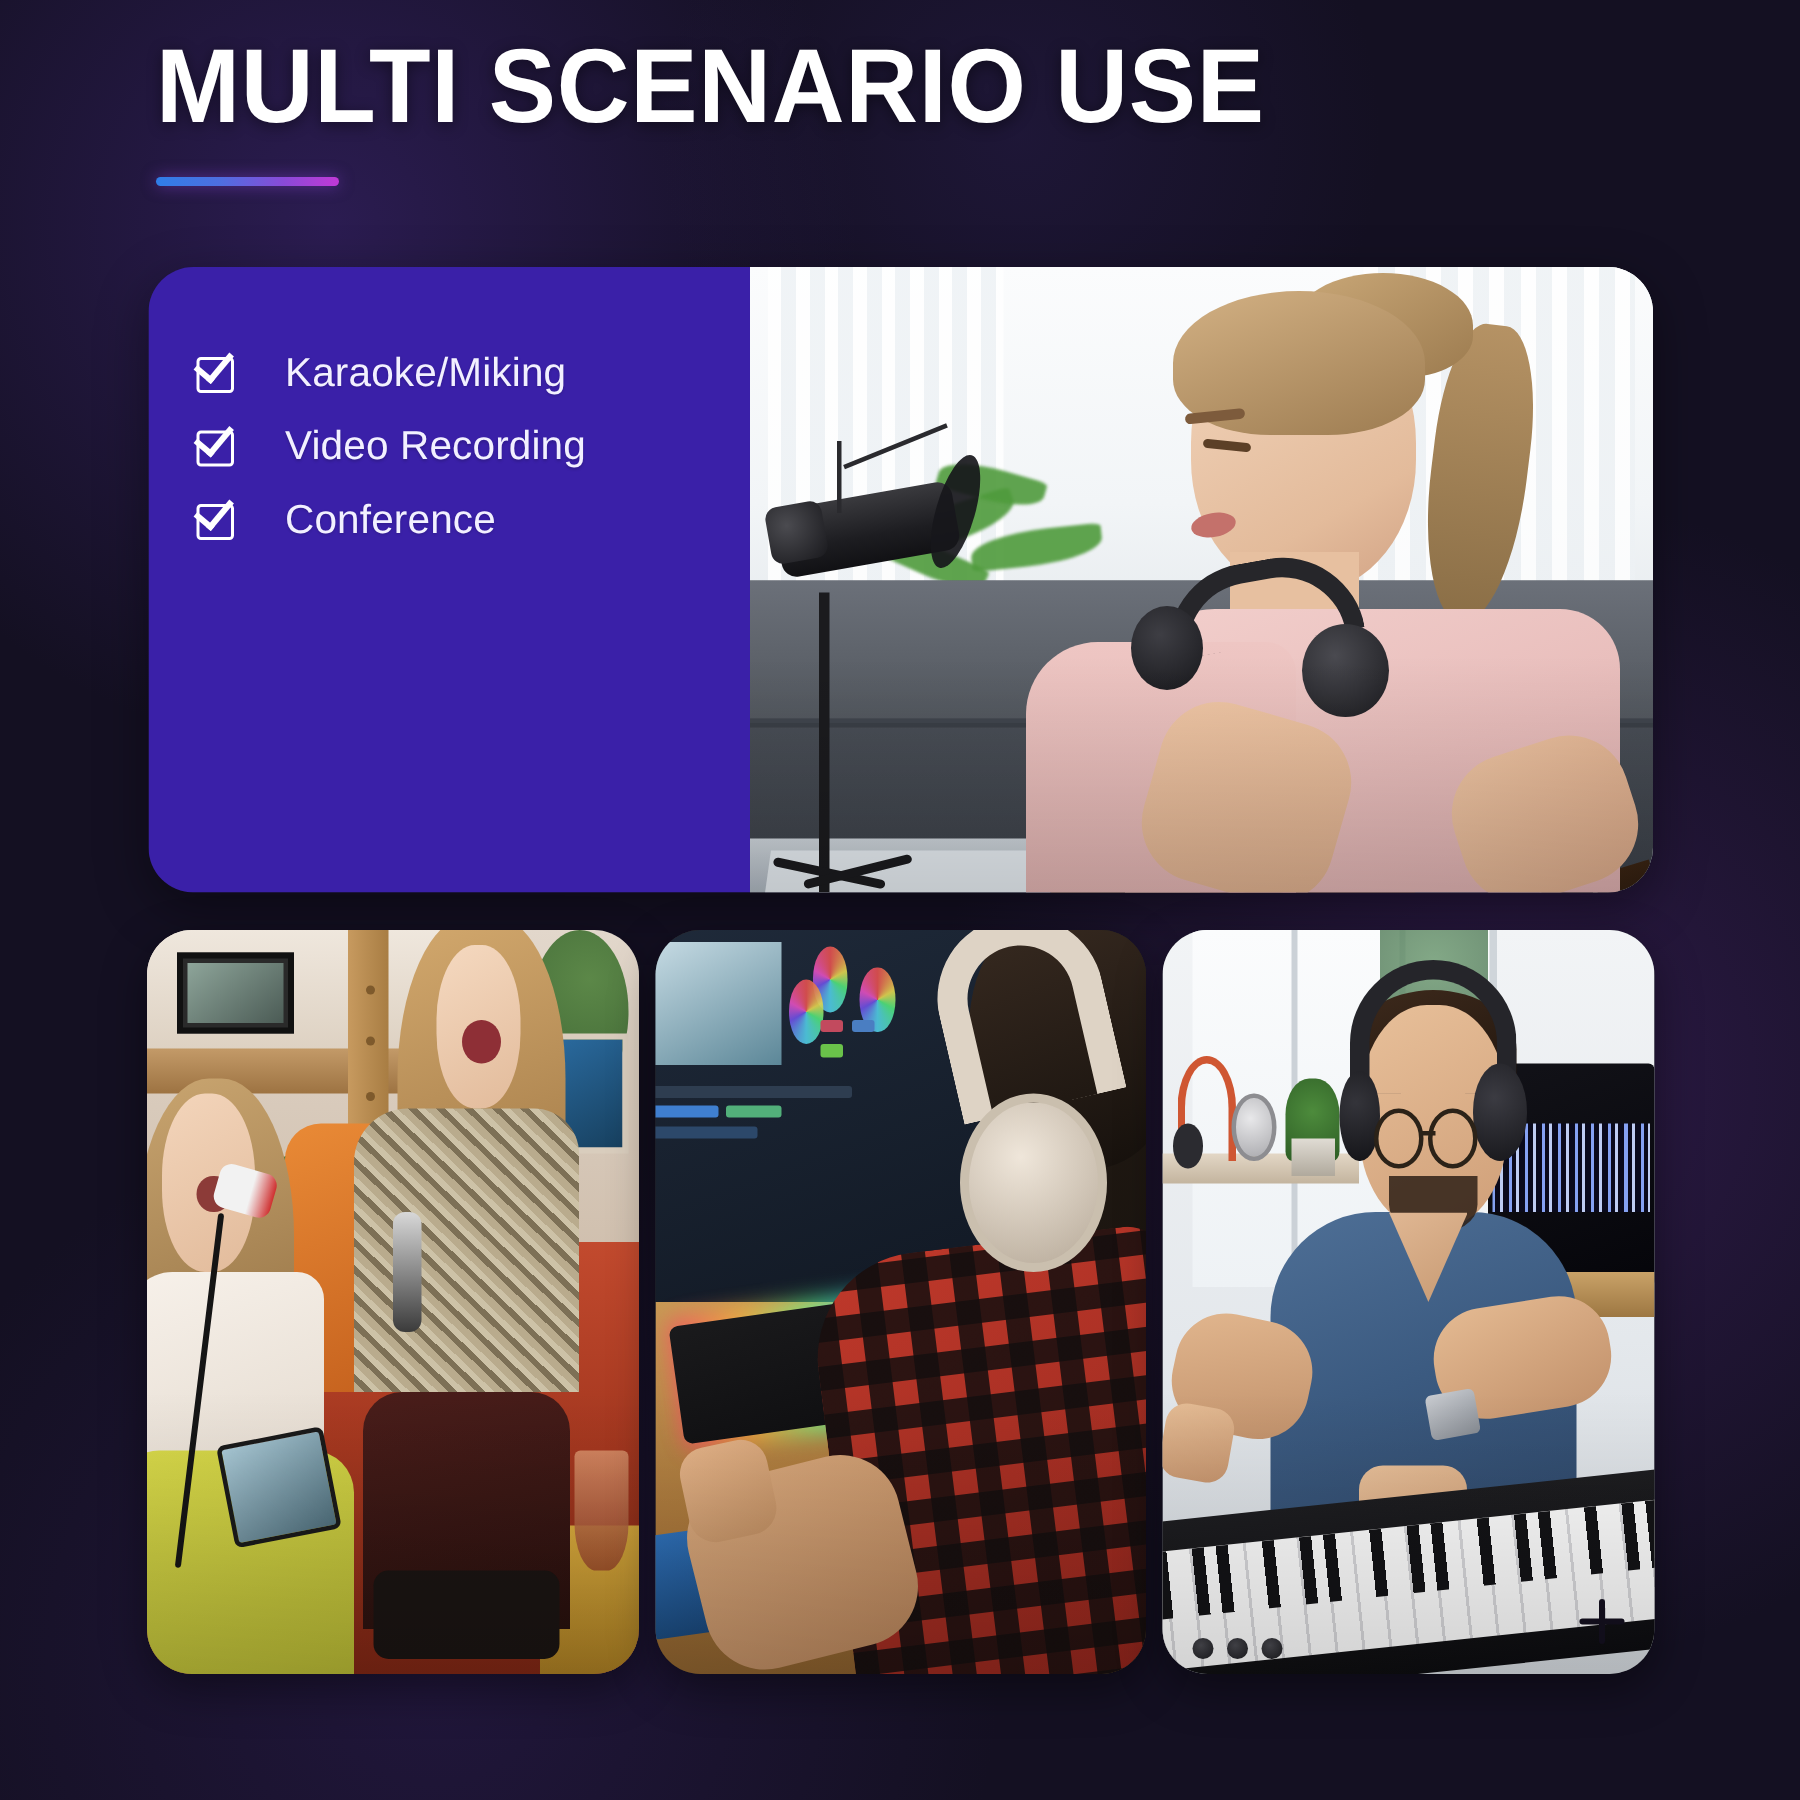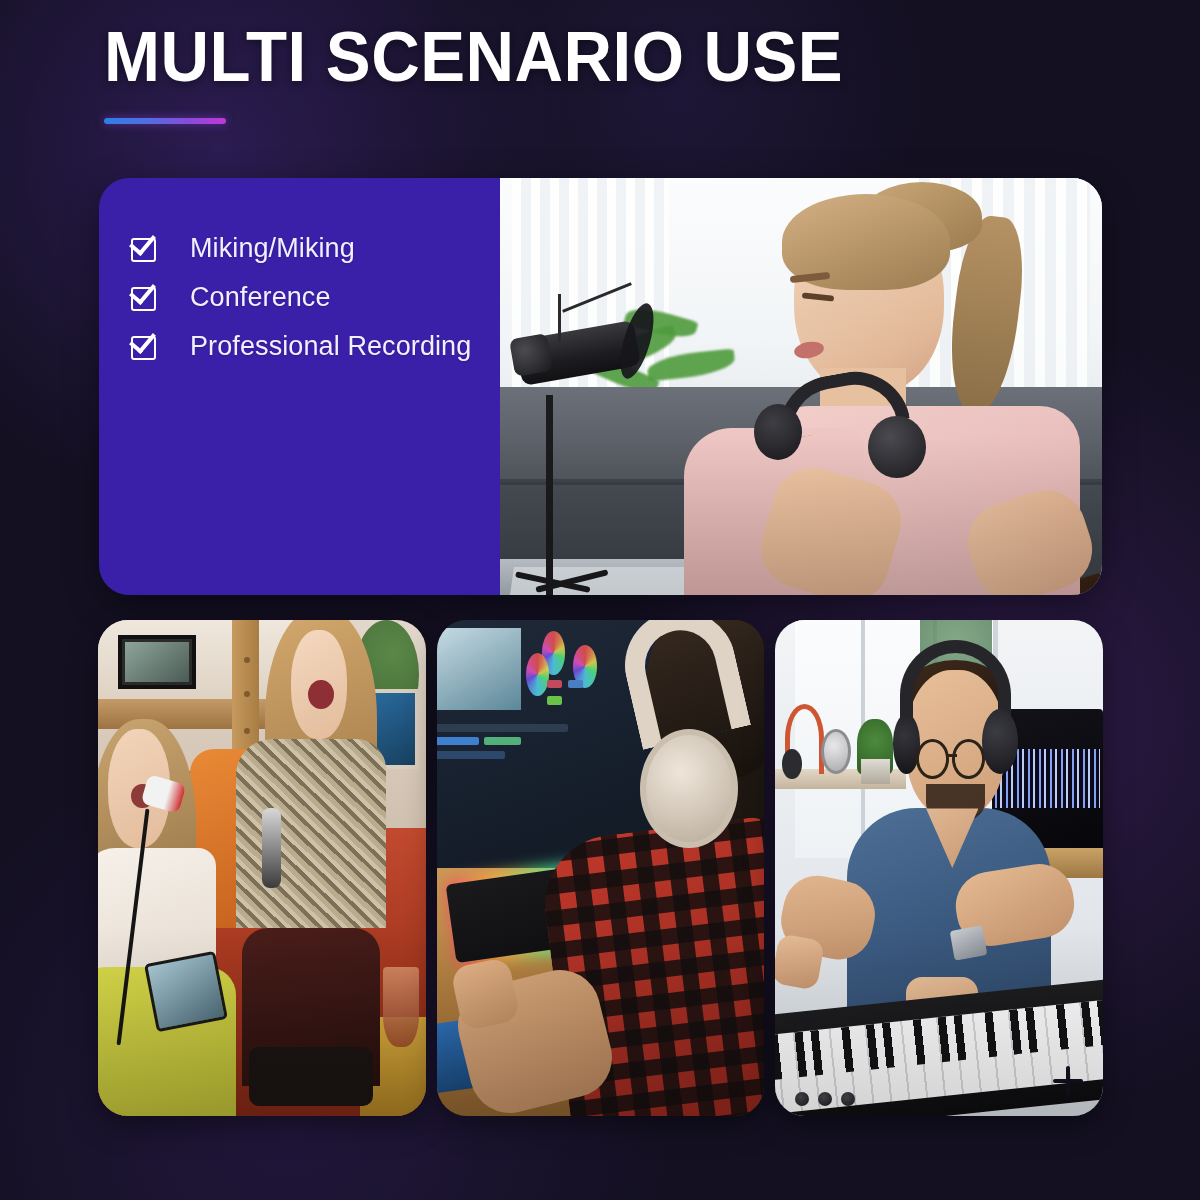--- a/index.html
+++ b/index.html
@@ -410,40 +410,40 @@
 <div class="hero">
 
   <div class="checklist-panel">
 
 
     <div class="check-row">
       <span class="checkbox">
         <span class="box"></span>
           <span class="tick"></span>
       </span>
-      <span class="check-label">Miking/Miking</span>
-    </div>
-
+      <span class="check-label">Karaoke/Miking</span>
+    </div>
+
+    <div class="check-row">
+      <span class="checkbox">
+        <span class="box"></span>
+          <span class="tick"></span>
+      </span>
+      <span class="check-label">Video Recording</span>
+    </div>
 
     <div class="check-row">
       <span class="checkbox">
         <span class="box"></span>
           <span class="tick"></span>
       </span>
       <span class="check-label">Conference</span>
     </div>
 
 
-    <div class="check-row">
-      <span class="checkbox">
-        <span class="box"></span>
-          <span class="tick"></span>
-      </span>
-      <span class="check-label">Professional Recording</span>
-    </div>
 
 
   </div>
 
   <div class="photo hero-photo" aria-label="Woman with headphones around neck singing into a condenser microphone on a tripod while playing an acoustic guitar in a living room">
     <div class="s1-wall"></div>
     <div class="s1-window"></div>
     <div class="s1-blindA"></div>
     <div class="s1-blindB"></div>
     <div class="s1-plant">

